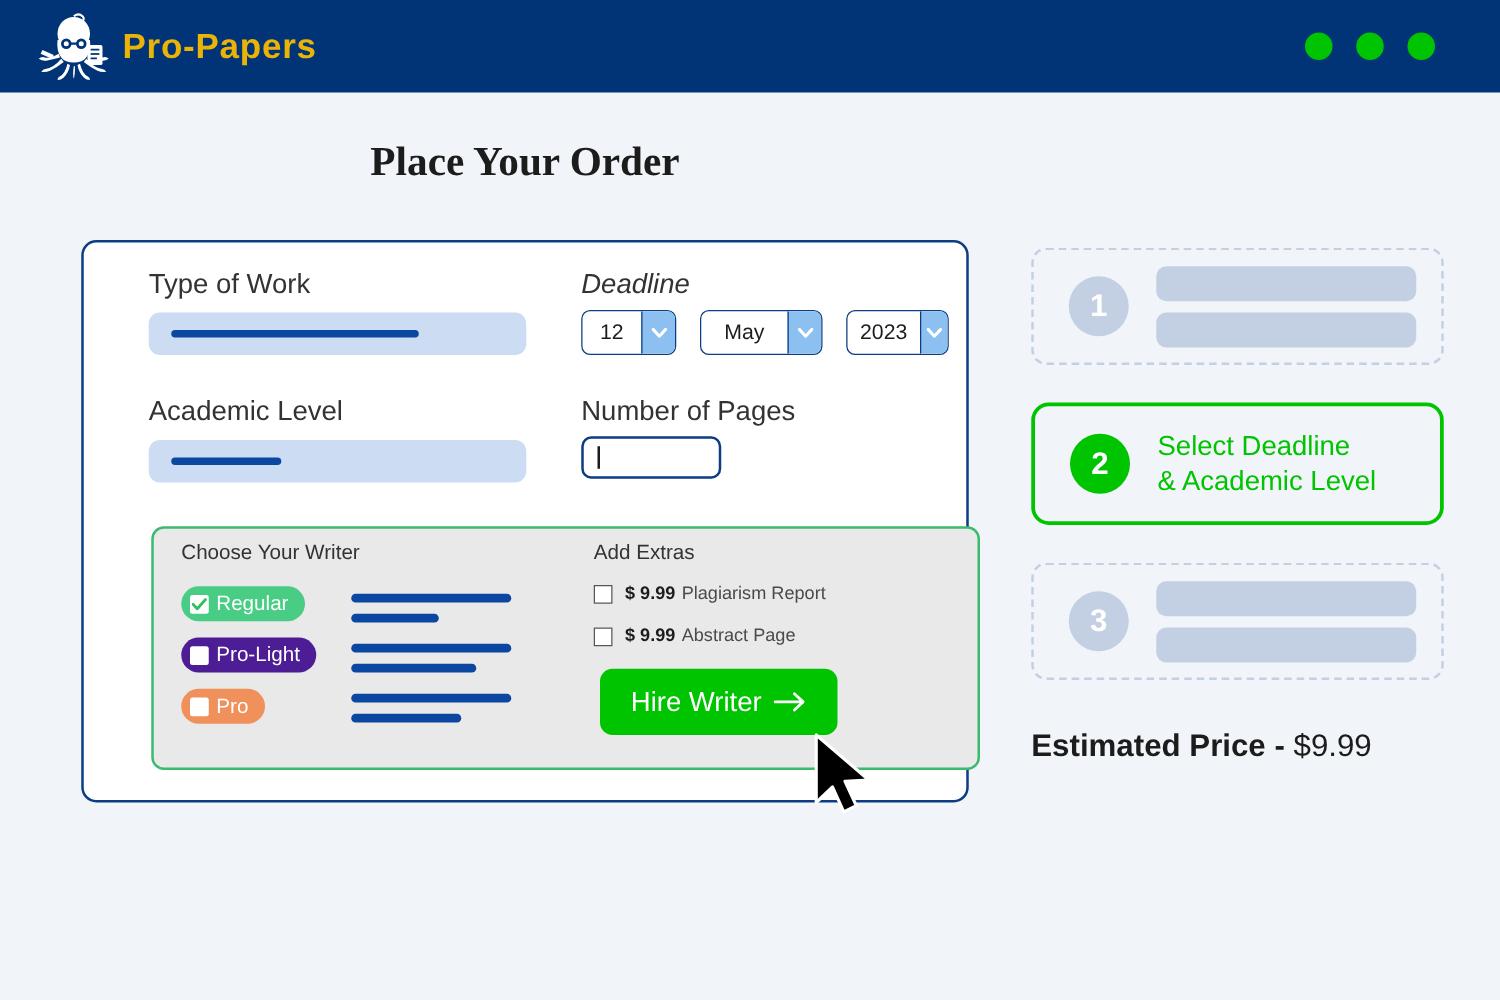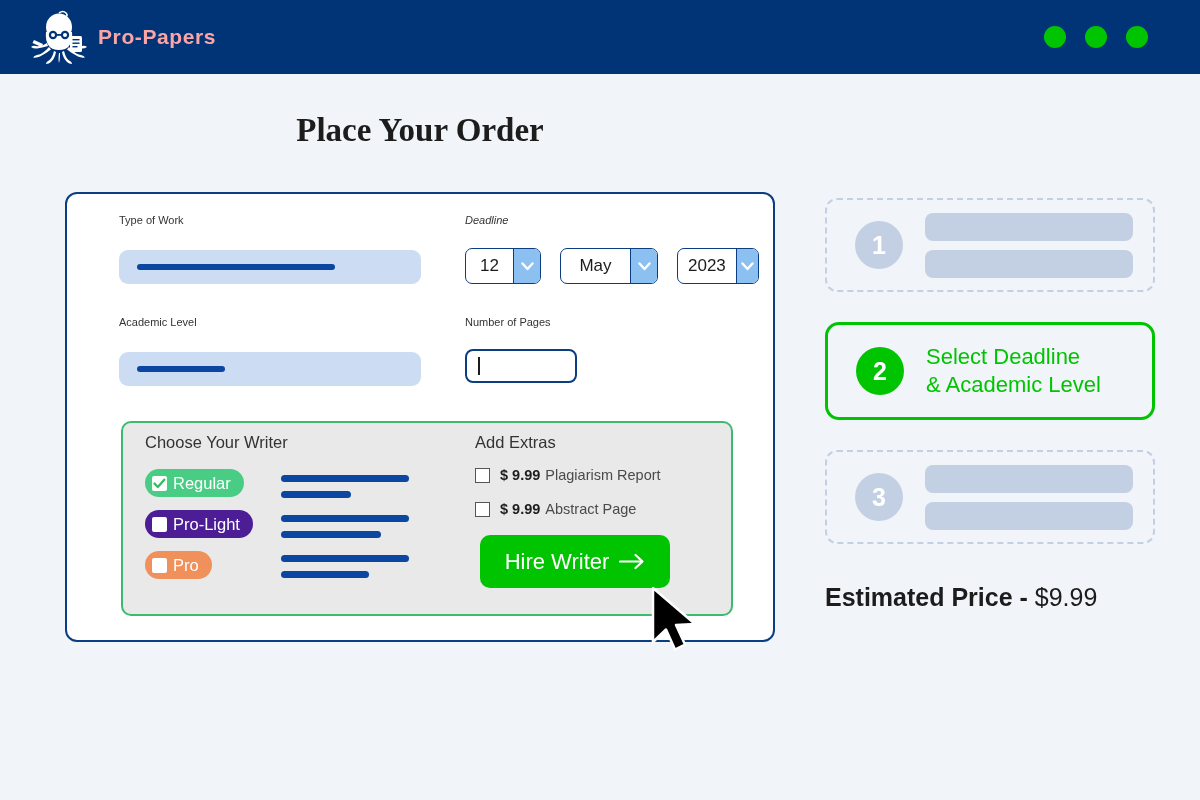--- a/index.html
+++ b/index.html
@@ -27,22 +27,22 @@
     align-items: center;
   }
   .logo-wrap {
     display: flex;
     align-items: center;
     margin-left: 30px;
   }
   .logo-mark { width: 58px; height: 54px; display: block; }
   .logo-text {
     margin-left: 10px;
-    color: #fca5a5;
-    font-size: 21px;
+    color: #eab308;
+    font-size: 28px;
     font-weight: bold;
     letter-spacing: 0.6px;
   }
   .header-dots {
     position: absolute;
     right: 52px;
     top: 26px;
     display: flex;
     gap: 19px;
   }
@@ -69,21 +69,21 @@
     position: absolute;
     left: 65px; top: 192px;
     width: 710px; height: 450px;
     background: #ffffff;
     border: 2px solid #0b3d82;
     border-radius: 12px;
   }
 
   .field-label {
     position: absolute;
-    font-size: 11px;
+    font-size: 22px;
     color: #333333;
     white-space: nowrap;
   }
   .skeleton-field {
     position: absolute;
     background: #ccdcf2;
     border-radius: 9px;
     display: flex;
     align-items: center;
   }
@@ -155,21 +155,21 @@
     width: 1.5px;
     height: 18px;
     background: #1c1c1c;
     margin-left: 11px;
   }
 
   
   .writer-panel {
     position: absolute;
     left: 54px; top: 227px;
-    width: 612px; height: 195px;
+    width: 663px; height: 195px;
     background: #e9e9e9;
     border: 2px solid #3cba70;
     border-radius: 10px;
   }
   .panel-heading {
     position: absolute;
     font-size: 16.5px;
     color: #333333;
     white-space: nowrap;
   }

